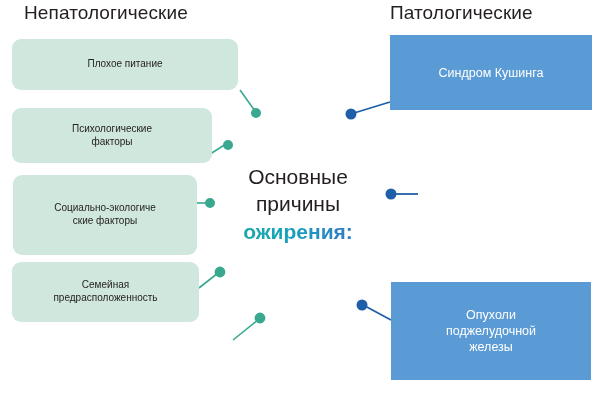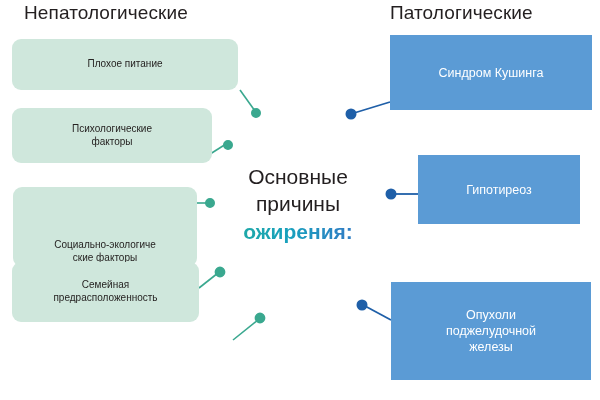--- a/index.html
+++ b/index.html
@@ -123,32 +123,31 @@
       <circle cx="362" cy="305" r="4.6"></circle>
     </g>
   </svg>
 
   <div class="node-box green" style="left:12px; top:39px; width:226px; height:51px;">Плохое питание</div>
 
   <div class="node-box green" style="left:12px; top:108px; width:200px; height:55px;">
       <span>Психологические<br>факторы</span>
     </div>
 
-  <div class="node-box green" style="left:13px; top:187px; width:184px; height:80px;align-items:flex-end;">
+  <div class="node-box green" style="left:13px; top:175px; width:184px; height:80px;">
       <span>Социально-экологиче<br>ские факторы</span>
     </div>
 
   <div class="node-box green" style="left:12px; top:262px; width:187px; height:60px;">
       <span>Семейная<br>предрасположенность</span>
     </div>
 
 
   <div class="node-box blue" style="left:390px; top:35px; width:202px; height:75px;">Синдром Кушинга</div>
 
-  <div class="node-box blue" style="left:418px; top:155px; width:162px; height:69px;">Гипотиреоз</div>
 
   <div class="node-box blue" style="left:391px; top:282px; width:200px; height:98px;">
       <span>Опухоли<br>поджелудочной<br>железы</span>
     </div>
 
   <div id="center-caption">
     <span class="cap-line">Основные</span>
     <span class="cap-line">причины</span>
     <span class="cap-line"><span class="accent">ожирения</span><span class="colon">:</span></span>
   </div>

